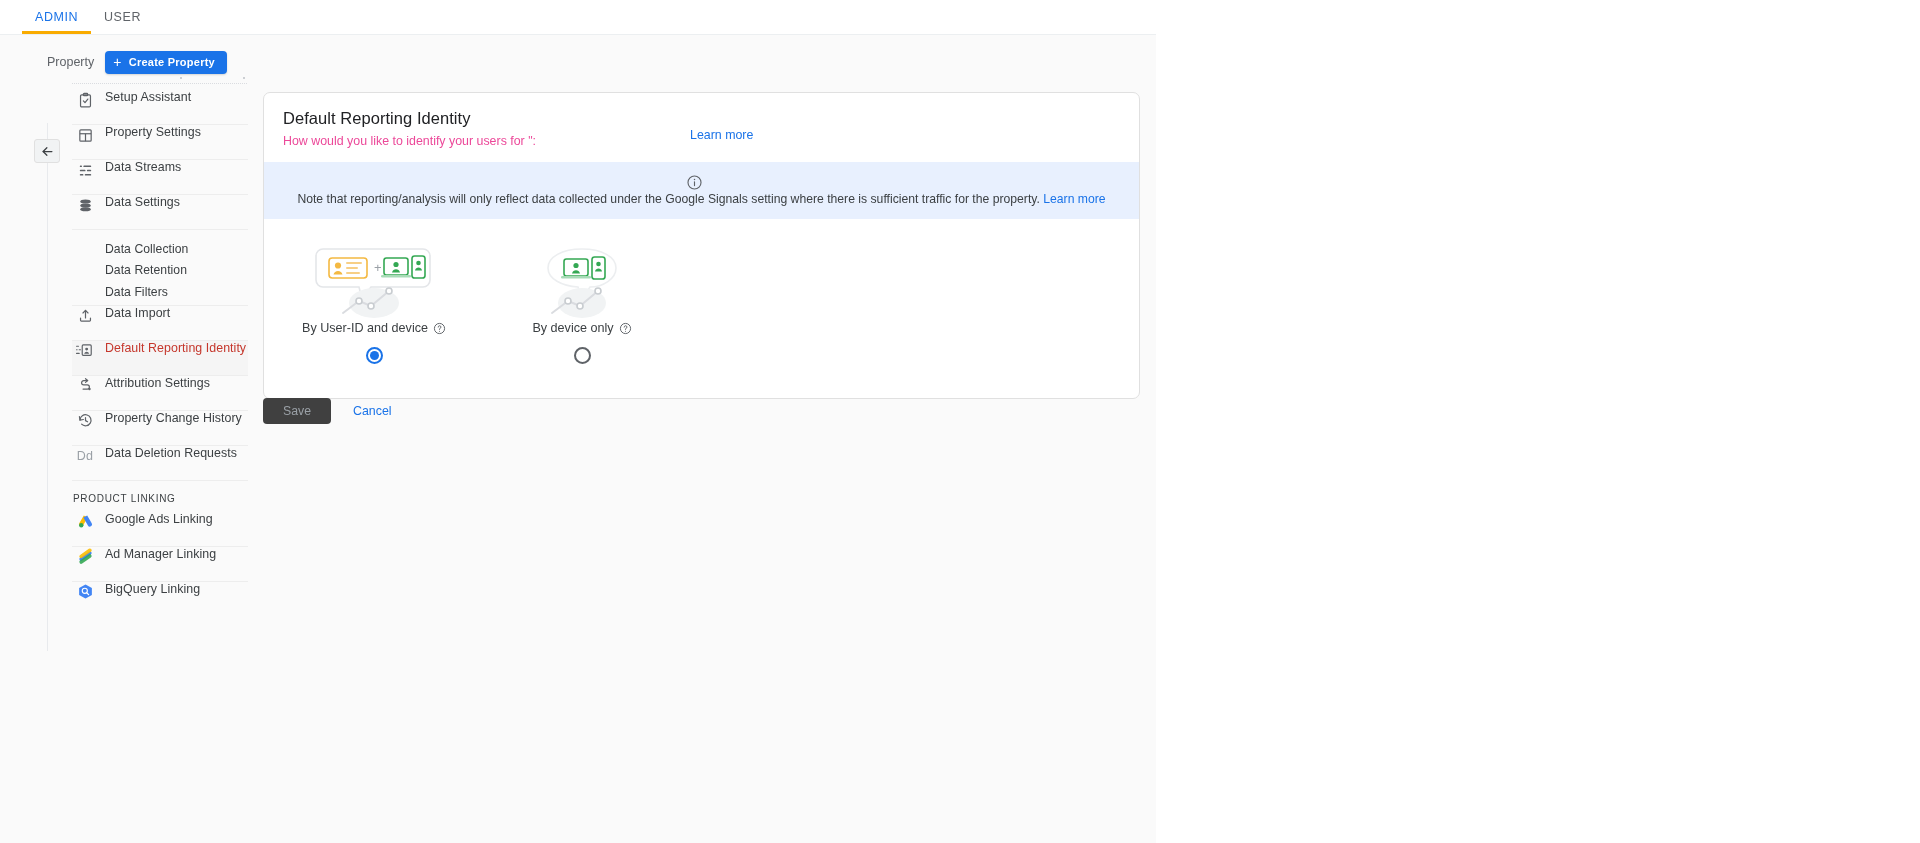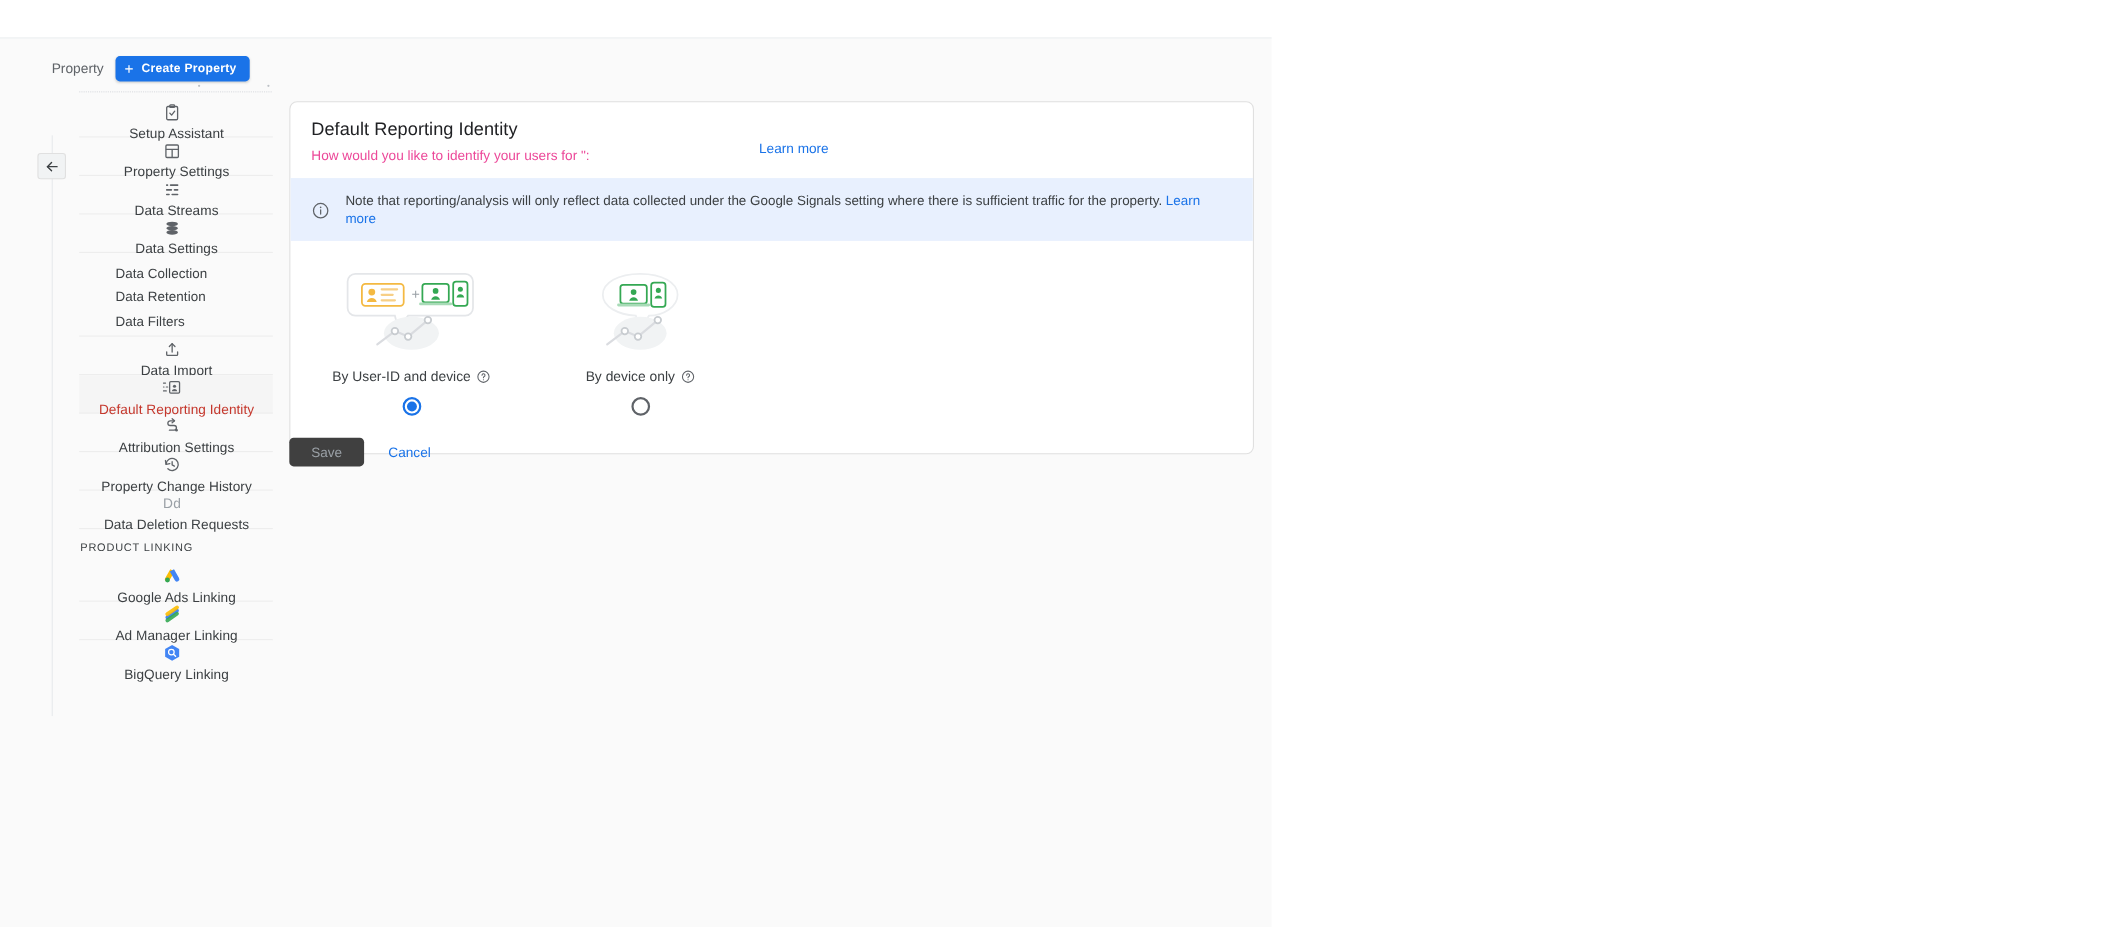--- a/index.html
+++ b/index.html
@@ -93,27 +93,26 @@
   }
   .dot-a { left: 180px; }
   .dot-b { left: 243px; }
 
   
   .sidebar {
     position: absolute; left: 72px; top: 55px;
     width: 176px;
   }
   .nav-item {
-    display: flex; align-items: center;
+    display: flex; 
     height: 35px;
     padding-left: 1px;
     border-bottom: 1px solid #ededed;
     cursor: pointer;
     position: relative;
-    flex-direction: column;
   }
   .nav-item.active { background: #f5f5f5; }
   .nav-ico {
     width: 24px; height: 20px;
     margin-right: 8px;
     display: flex; align-items: center; justify-content: center;
     flex: 0 0 24px;
     color: #5f6368;
   }
   .nav-txt {
@@ -175,38 +174,39 @@
   .learn-inline {
     position: absolute; left: 426px; top: 35px;
     font-size: 12.4px; color: #1a73e8; cursor: pointer;
   }
 
   .note-bar {
     background: #e8f0fe;
     display: flex; align-items: center;
     padding: 11px 19px;
     border-top: 1px solid #e8f0fe;
+    flex-direction: column;
   }
   .note-ico { margin-right: 14px; display: flex; color: #5f6368; }
   .note-txt { font-size: 12.2px; color: #3c4043; line-height: 1.4; }
   .note-txt a { color: #1a73e8; text-decoration: none; cursor: pointer; }
 
   .options {
     display: flex;
     padding: 26px 0 34px 0;
   }
   .option {
     width: 180px;
     display: flex; flex-direction: column; align-items: center;
     margin-left: 28px;
   }
   .option:first-child { margin-left: 20px; }
   .illus { height: 76px; display:flex; align-items:center; justify-content:center; }
   .opt-label {
-    margin-top: 14px;
+    margin-top: 0;
     font-size: 12.6px; color: #3c4043;
     display: flex; align-items: center; gap: 5px;
     white-space: nowrap;
   }
   .help-ico { color: #5f6368; display: flex; cursor: pointer; }
   .radio {
     margin-top: 12px;
     width: 17px; height: 17px;
     border-radius: 50%;
     border: 2px solid #5f6368;
@@ -237,20 +237,24 @@
     margin-left: 22px;
     color: #1a73e8; font-size: 12.4px; font-weight: 500;
     cursor: pointer;
   }
 </style>
 </head>
 <body>
 
 <div class="app">
 
+  <div class="tabbar">
+    <div class="tab active">ADMIN</div>
+    <div class="tab">USER</div>
+  </div>
 
   <div class="right-fill"></div>
 
   <div class="body-wrap">
 
     <div class="prop-row">
       <span class="prop-label">Property</span>
       <span class="create-btn">
         <span class="plus">+</span>
         <span>Create Property</span>

